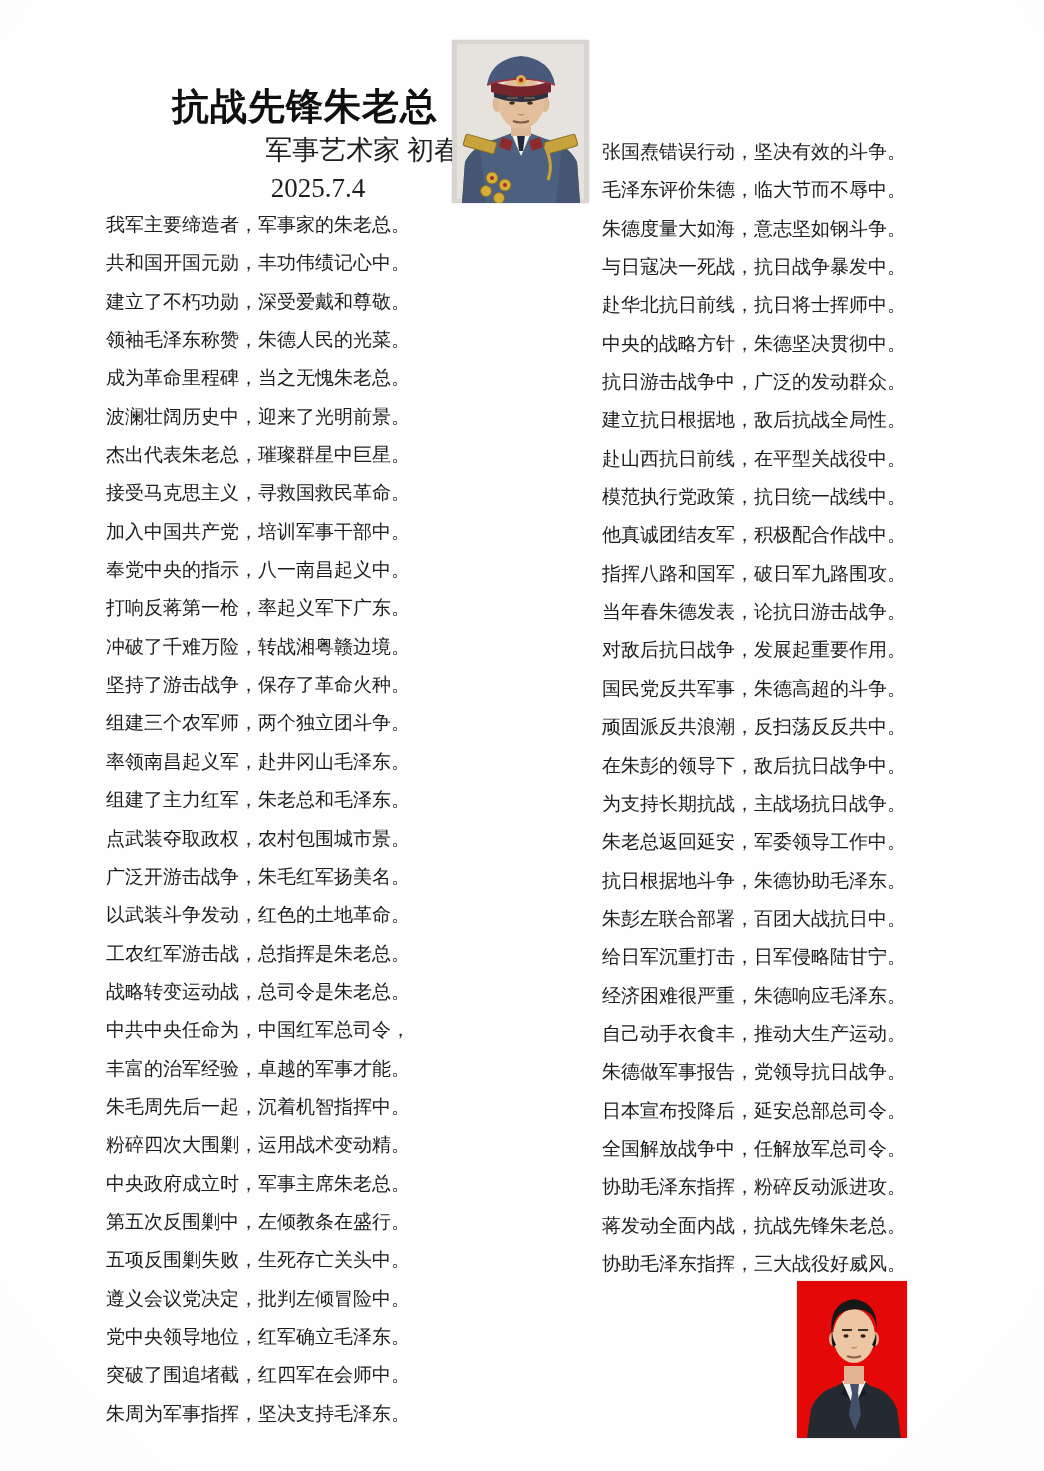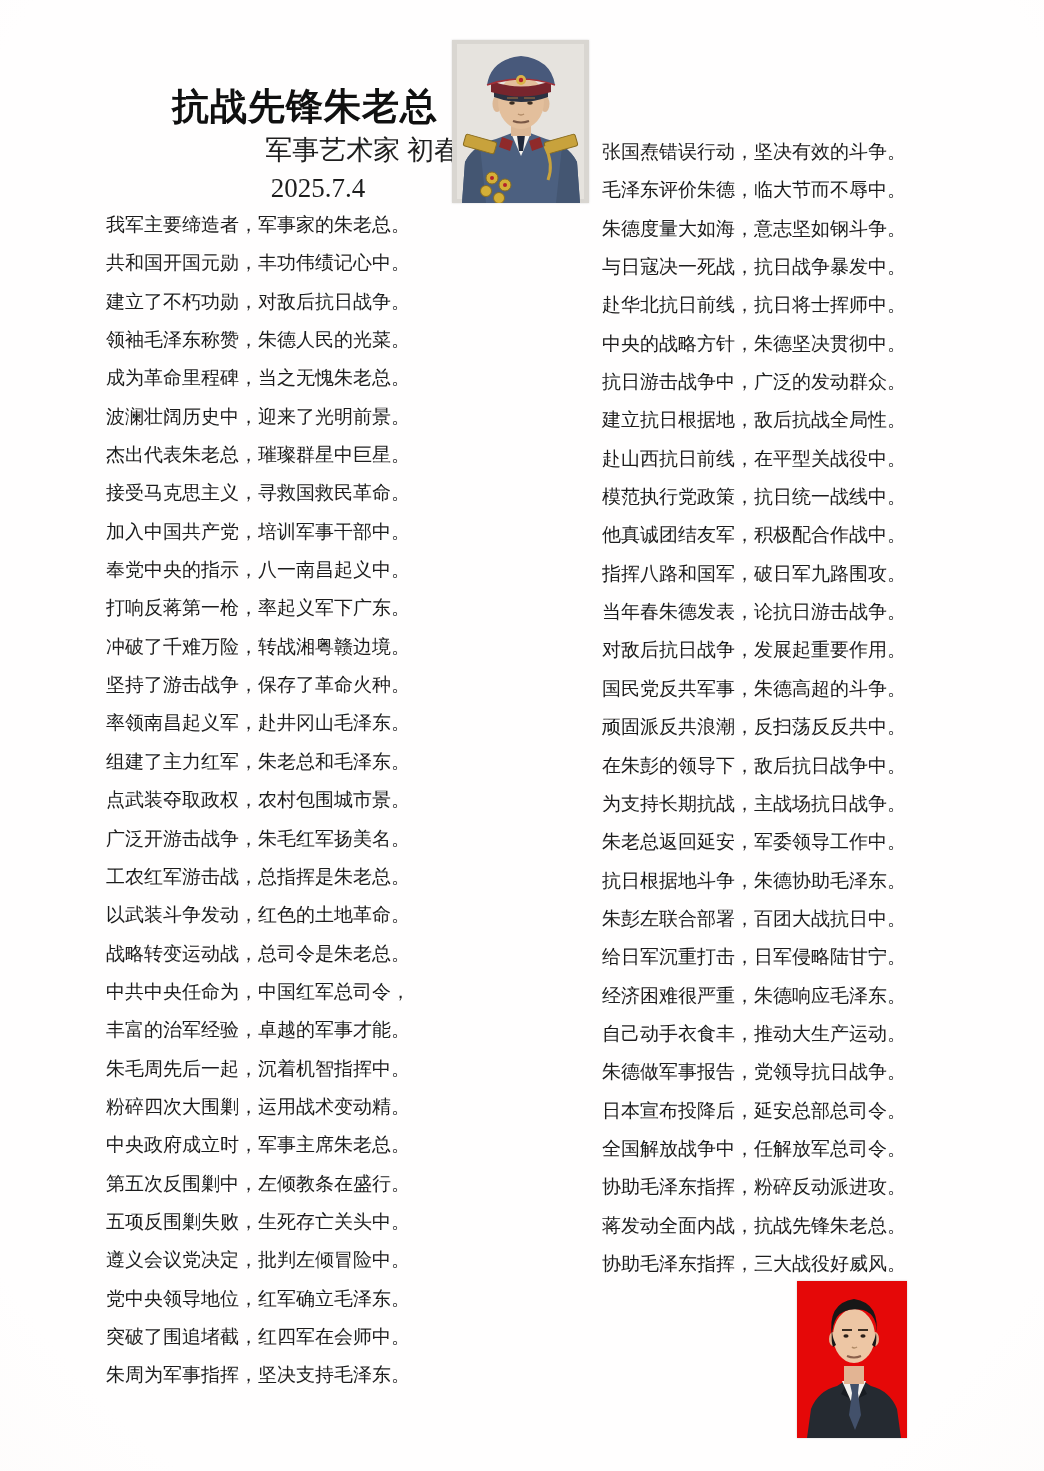--- a/index.html
+++ b/index.html
@@ -93,37 +93,38 @@
       <path d="M69,63 L67.5,74 Q69,76 71,74" stroke="#c09а" stroke-width="0" fill="none"></path>
       <path d="M66,74 q3,2 6,0" stroke="#b08a66" stroke-width="1.5" fill="none"></path>
       <path d="M61,81 q8,3 16,0" stroke="#7a5846" stroke-width="2" fill="none"></path>
     </svg>
   </div>
 
   <div class="column col-left">
 
   <div class="verse-line">我军主要缔造者，军事家的朱老总。</div>
       <div class="verse-line">共和国开国元勋，丰功伟绩记心中。</div>
-      <div class="verse-line">建立了不朽功勋，对敌后抗日战争。</div>
+      <div class="verse-line">建立了不朽功勋，深受爱戴和尊敬。</div>
       <div class="verse-line">领袖毛泽东称赞，朱德人民的光菜。</div>
       <div class="verse-line">成为革命里程碑，当之无愧朱老总。</div>
       <div class="verse-line">波澜壮阔历史中，迎来了光明前景。</div>
       <div class="verse-line">杰出代表朱老总，璀璨群星中巨星。</div>
       <div class="verse-line">接受马克思主义，寻救国救民革命。</div>
       <div class="verse-line">加入中国共产党，培训军事干部中。</div>
       <div class="verse-line">奉党中央的指示，八一南昌起义中。</div>
       <div class="verse-line">打响反蒋第一枪，率起义军下广东。</div>
       <div class="verse-line">冲破了千难万险，转战湘粤赣边境。</div>
       <div class="verse-line">坚持了游击战争，保存了革命火种。</div>
+      <div class="verse-line">组建三个农军师，两个独立团斗争。</div>
       <div class="verse-line">率领南昌起义军，赴井冈山毛泽东。</div>
       <div class="verse-line">组建了主力红军，朱老总和毛泽东。</div>
       <div class="verse-line">点武装夺取政权，农村包围城市景。</div>
       <div class="verse-line">广泛开游击战争，朱毛红军扬美名。</div>
+      <div class="verse-line">以武装斗争发动，红色的土地革命。</div>
       <div class="verse-line">工农红军游击战，总指挥是朱老总。</div>
-      <div class="verse-line">以武装斗争发动，红色的土地革命。</div>
       <div class="verse-line">战略转变运动战，总司令是朱老总。</div>
       <div class="verse-line">中共中央任命为，中国红军总司令，</div>
       <div class="verse-line">丰富的治军经验，卓越的军事才能。</div>
       <div class="verse-line">朱毛周先后一起，沉着机智指挥中。</div>
       <div class="verse-line">粉碎四次大围剿，运用战术变动精。</div>
       <div class="verse-line">中央政府成立时，军事主席朱老总。</div>
       <div class="verse-line">第五次反围剿中，左倾教条在盛行。</div>
       <div class="verse-line">五项反围剿失败，生死存亡关头中。</div>
       <div class="verse-line">遵义会议党决定，批判左倾冒险中。</div>
       <div class="verse-line">党中央领导地位，红军确立毛泽东。</div>

